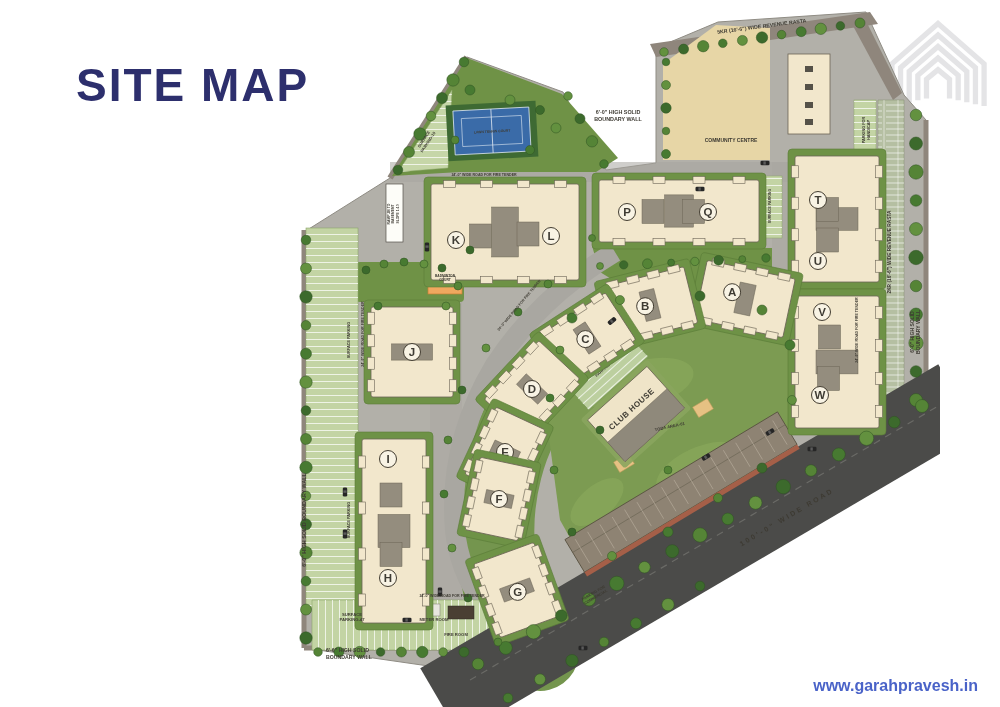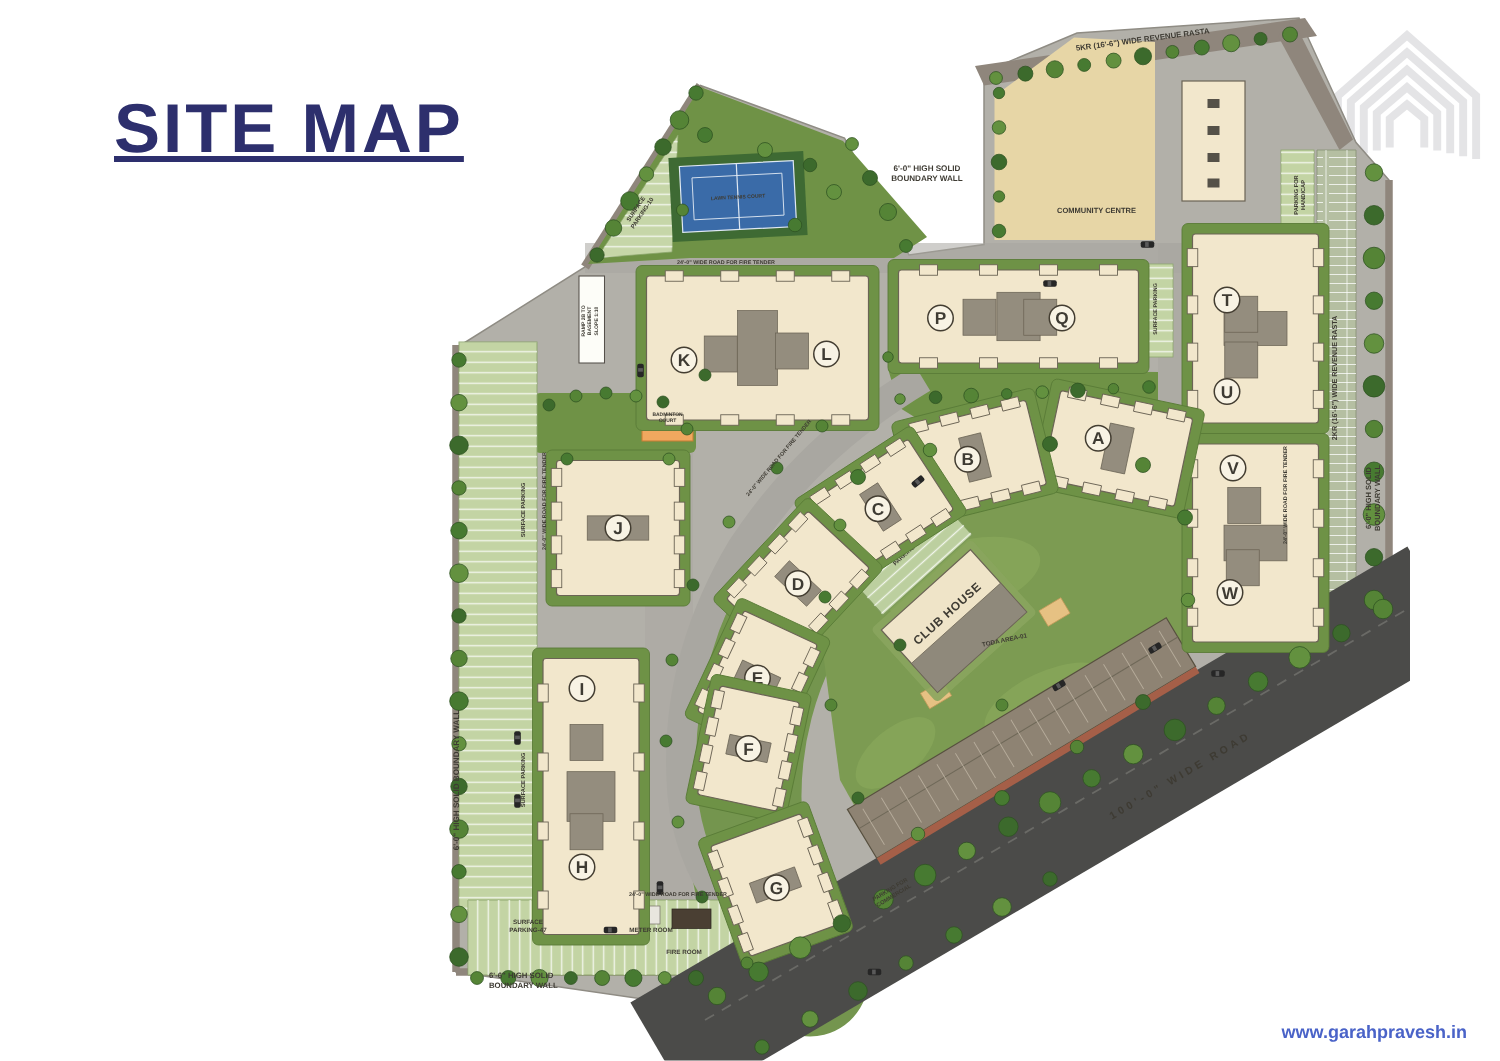--- a/index.html
+++ b/index.html
@@ -1,20 +1,20 @@
 <!DOCTYPE html>
 <html><head>
 <meta charset="utf-8">
 <style>
   html,body{margin:0;padding:0;background:#ffffff;}
   body{width:1000px;height:707px;position:relative;overflow:hidden;
        font-family:"Liberation Sans",sans-serif;}
   .page-title{position:absolute;left:76px;top:58px;font-size:46px;font-weight:bold;
-       letter-spacing:2px;color:#2d2f6d;text-decoration:underline;}
-  .website{position:absolute;right:22px;bottom:12px;font-size:12px;font-weight:bold;
+       letter-spacing:2px;color:#2d2f6d;}
+  .website{position:absolute;right:22px;bottom:12px;font-size:16px;font-weight:bold;
        color:#4a63c8;z-index:5;}
   .logo{position:absolute;left:880px;top:12px;z-index:1;}
   svg.map{position:absolute;left:295px;top:8px;z-index:2;}
   text{font-family:"Liberation Sans",sans-serif;font-weight:bold;fill:#3e3b33;}
 </style>
 </head>
 <body>
 
 <div class="page-title">SITE MAP</div>
 

